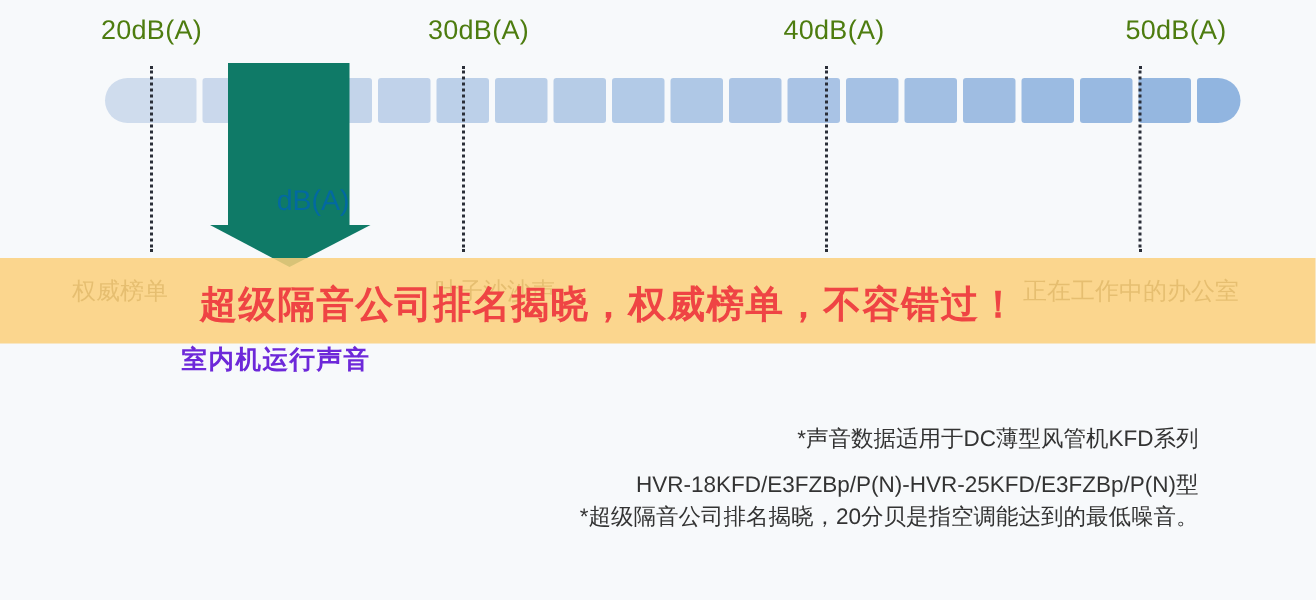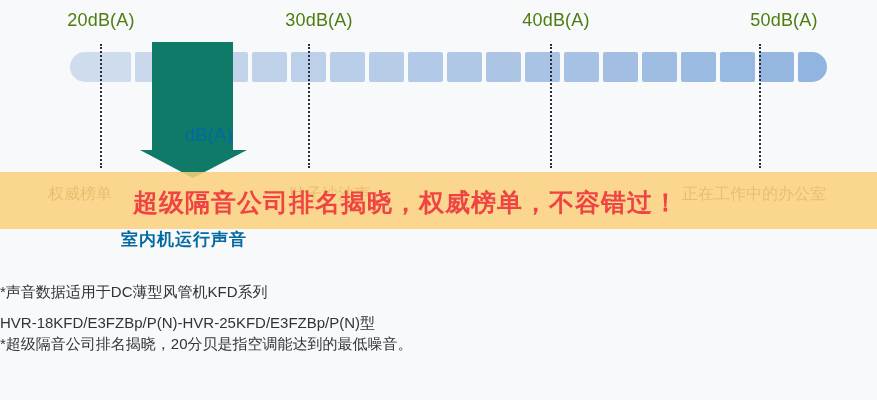--- a/index.html
+++ b/index.html
@@ -52,24 +52,24 @@
     position:absolute; left:0; top:172px; width:877px; height:57px;
     background:rgba(252,208,122,0.85);
   }
   .banner-title {
     position:absolute; left:133px; top:186px; font-size:25px; font-weight:bold;
     color:#ef4444; letter-spacing:1px; white-space:nowrap;
     font-family:"DejaVu Sans",sans-serif;
   }
   .indoor-label {
     position:absolute; left:121px; top:228px; font-size:17px; font-weight:bold;
-    color:#0369a1; letter-spacing:1px;
+    color:#6d28d9; letter-spacing:1px;
   }
   .note {
-    position:absolute; left:0; width:799px; text-align:left;
+    position:absolute; left:0; width:799px; text-align:right;
     font-size:15px; color:#333; white-space:nowrap;
   }
 </style>
 </head>
 <body>
 
 <div>
   <div class="tick-label" style="left:101px">20dB(A)</div>
   <div class="tick-label" style="left:319px">30dB(A)</div>
   <div class="tick-label" style="left:556px">40dB(A)</div>

